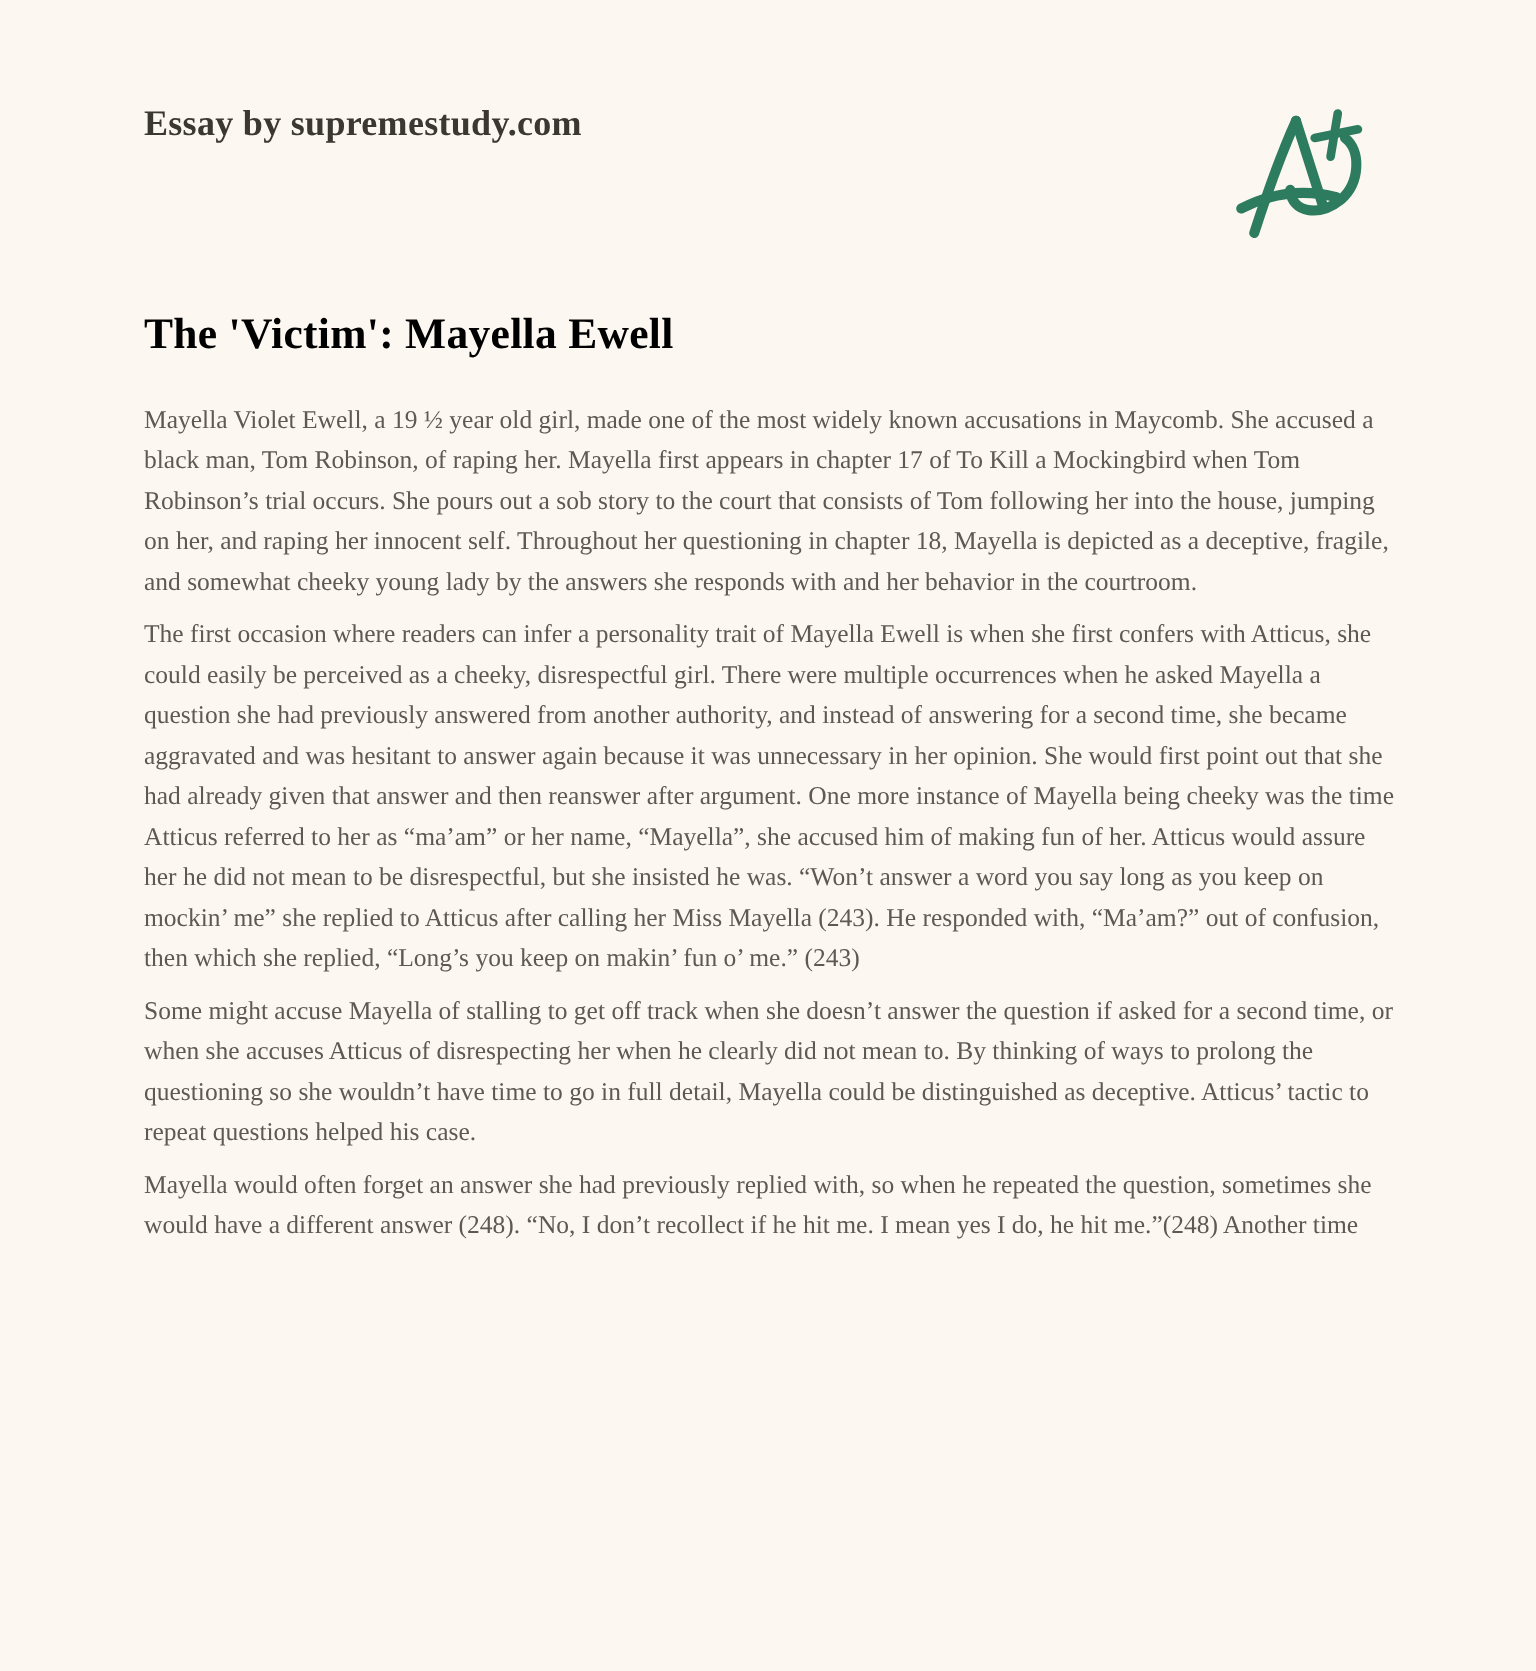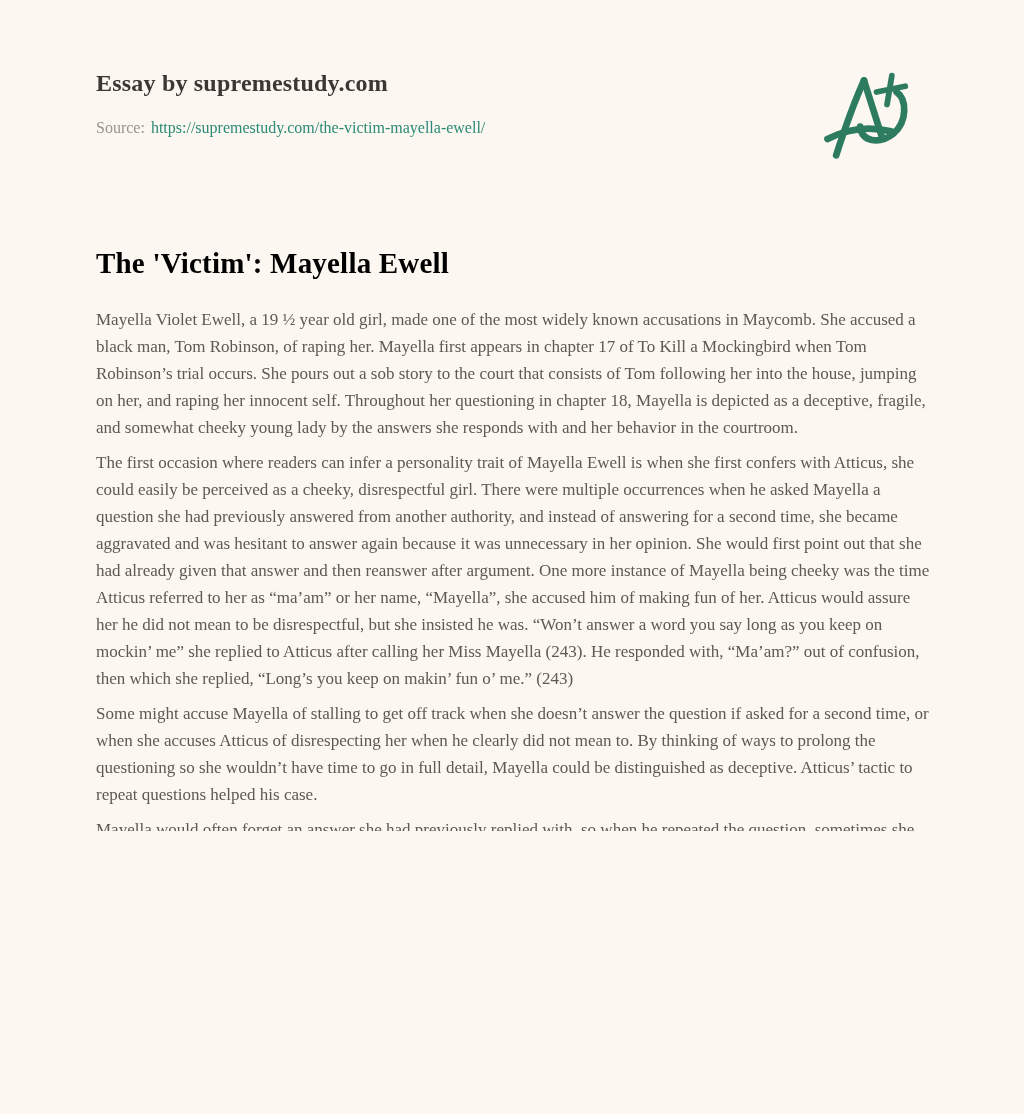--- a/index.html
+++ b/index.html
@@ -67,23 +67,20 @@
   }
 </style>
 </head>
 <body>
 
 <div class="page">
   <div class="content">
 
     <header>
       <h1 class="site-heading">Essay by supremestudy.com</h1>
-      <div class="source-row">
-        <span class="source-label">Source:</span><a class="source-link" href="#">https://supremestudy.com/the-victim-mayella-ewell/</a>
-      </div>
     </header>
 
     <div class="logo">
       <svg viewBox="0 0 100 100" fill="none" stroke="#2e7c60" stroke-linecap="round" stroke-linejoin="round">
         <path d="M21 91 C 30 63, 41 33, 50 13" stroke-width="7"></path>
         <path d="M50 13 C 56 32, 63 54, 69 73" stroke-width="7"></path>
         <path d="M12 74 C 35 62, 58 61, 78 66" stroke-width="7"></path>
         <path d="M84 25 C 95 33, 95 56, 81 68 C 66 80, 47 77, 46 61" stroke-width="7"></path>
         <path d="M79 8 L 74 38" stroke-width="6"></path>
         <path d="M63 25 L 93 19" stroke-width="6"></path>

